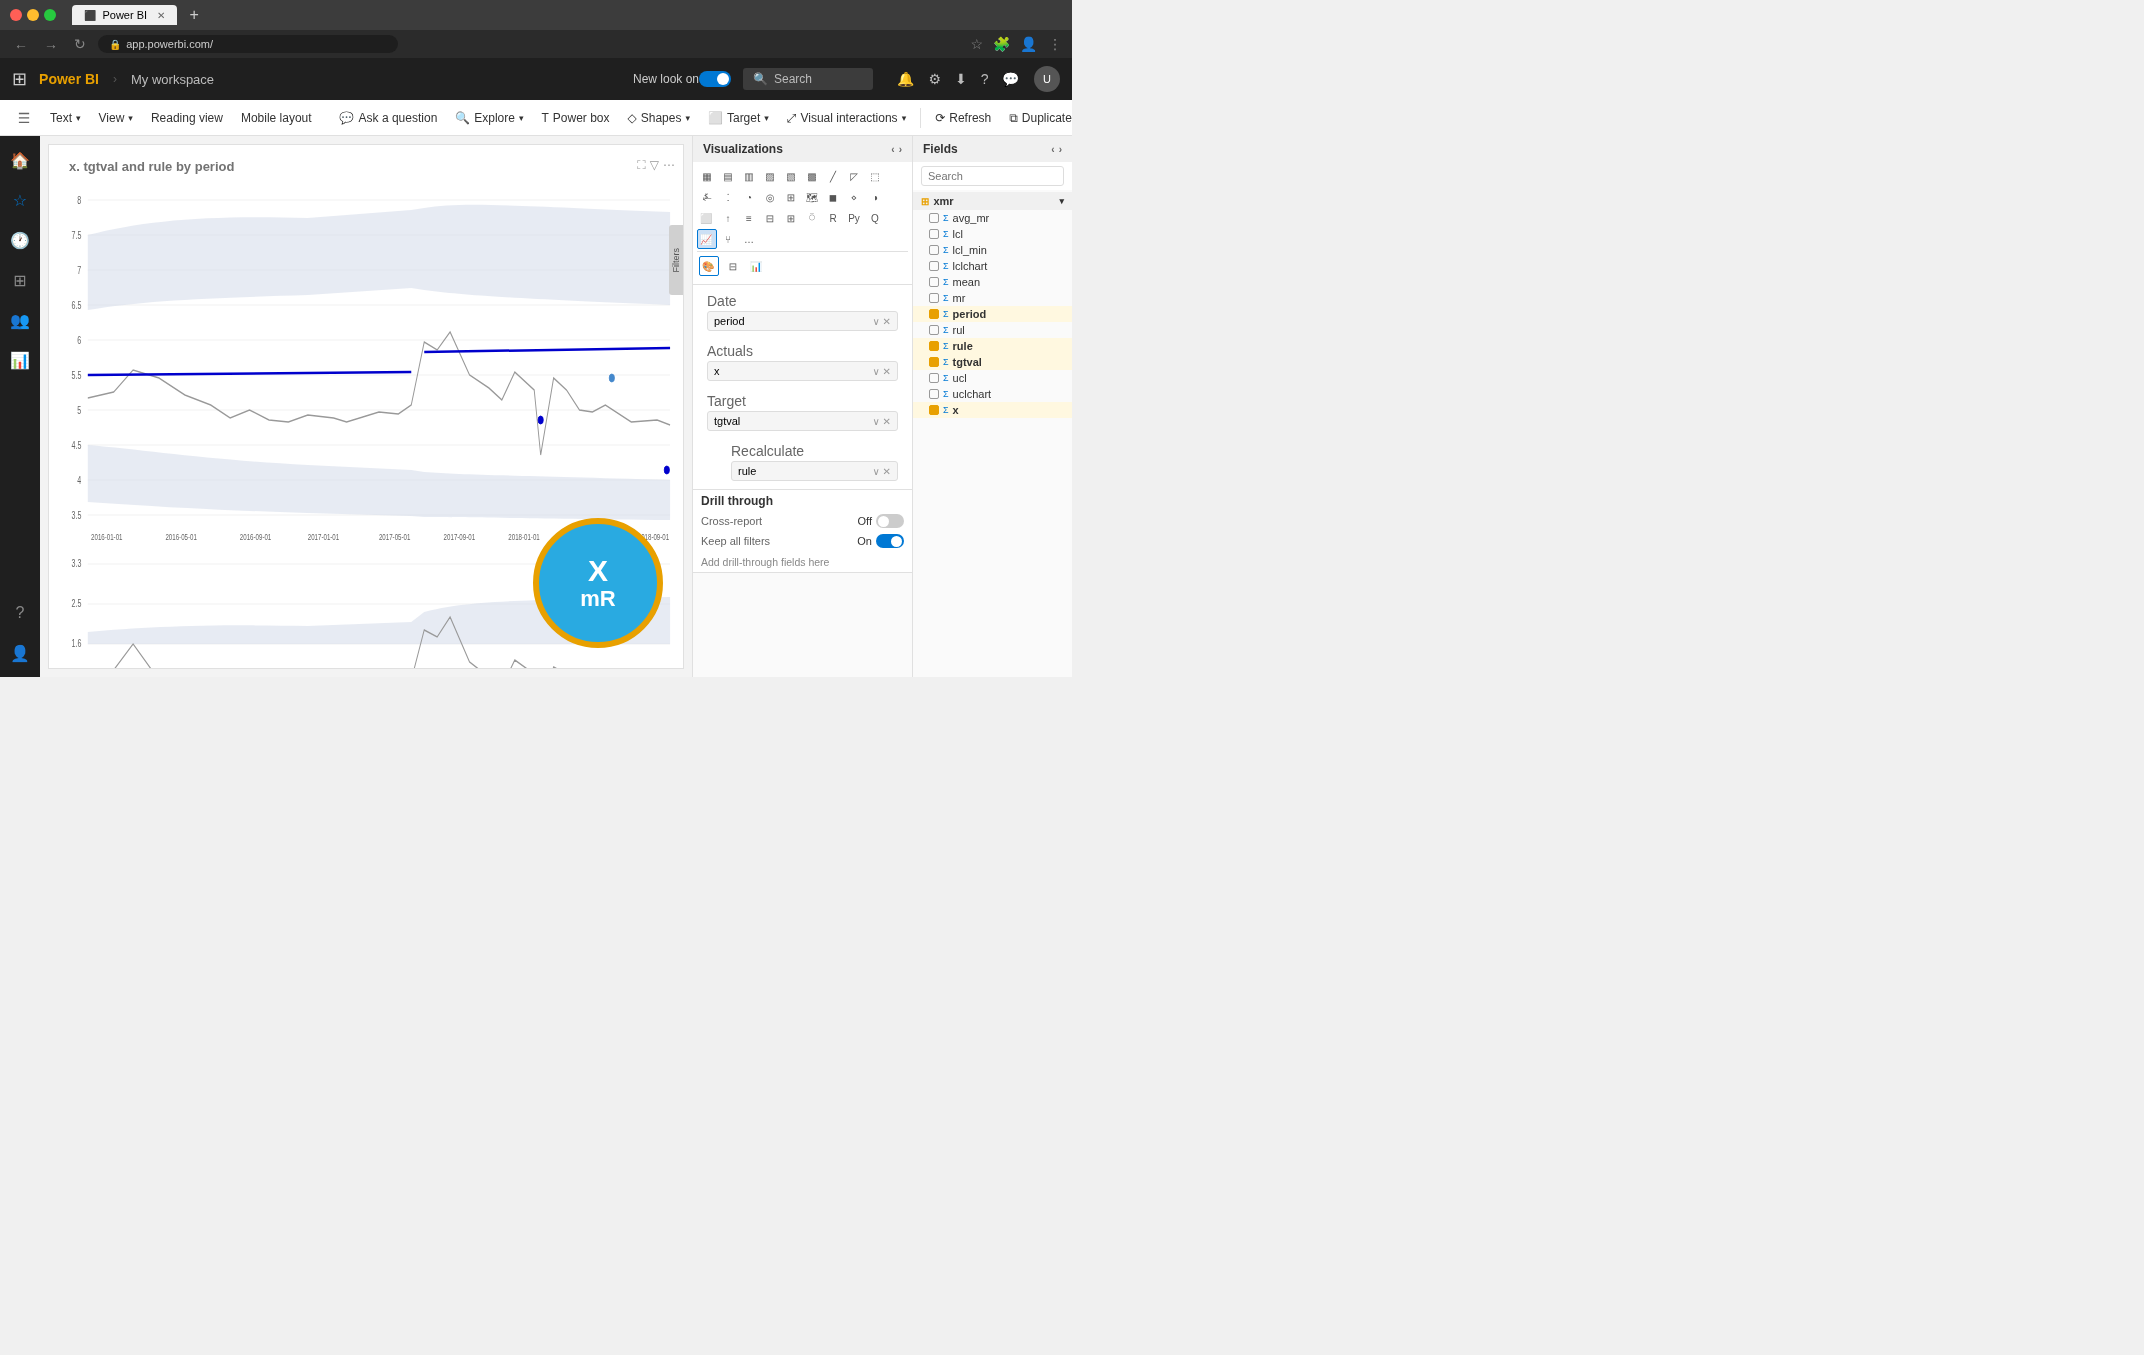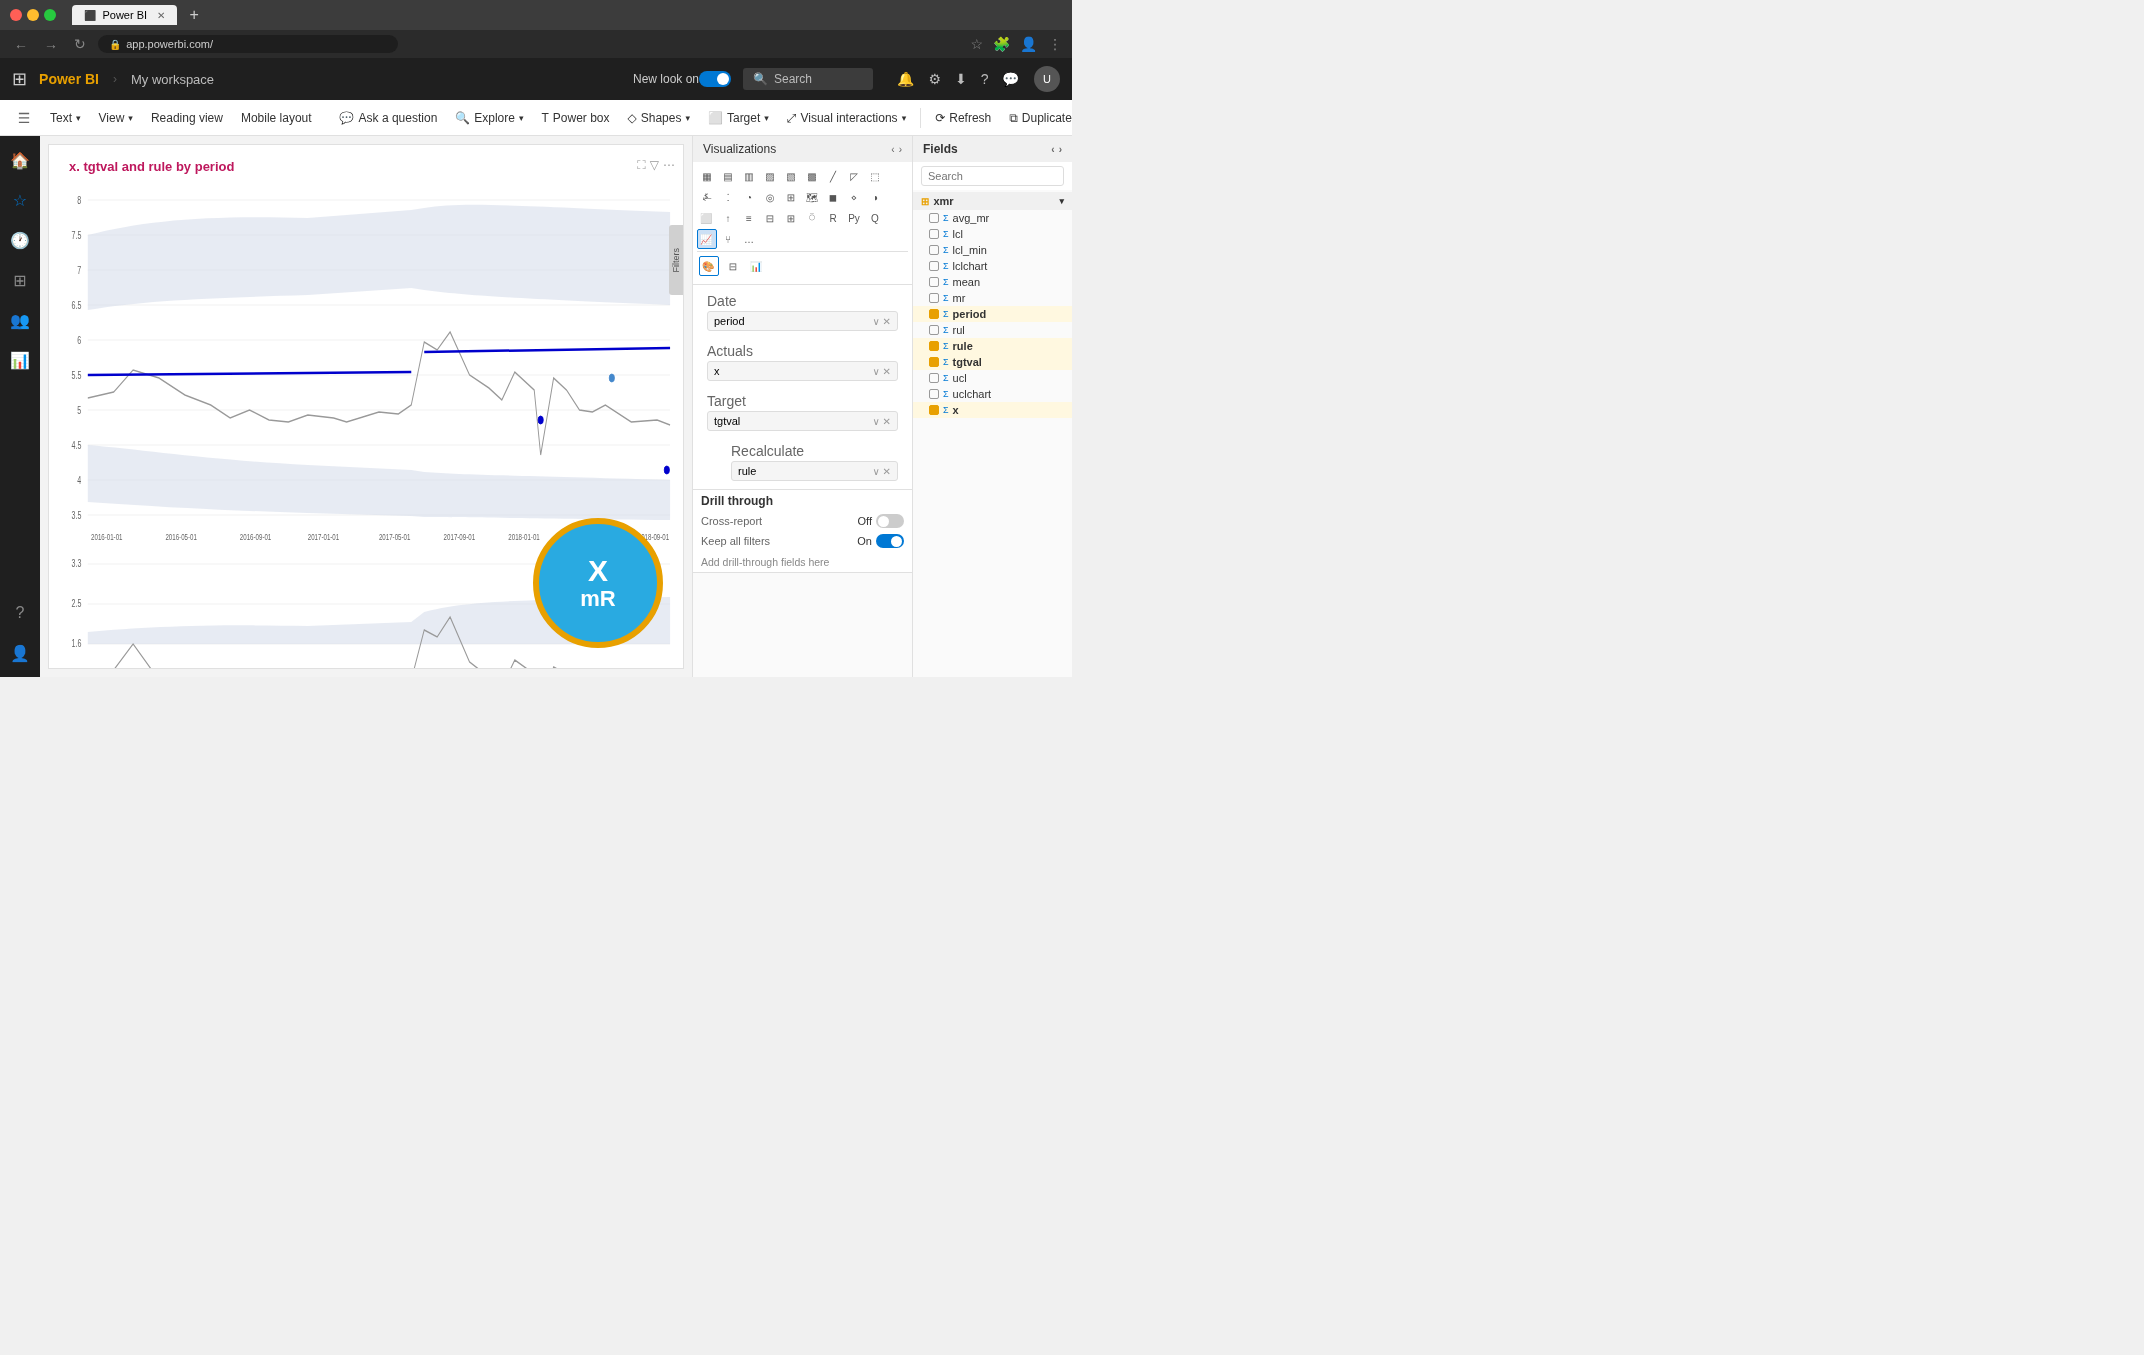--- a/index.html
+++ b/index.html
@@ -51,32 +51,32 @@
     
     .left-sidebar { width: 40px; background: #1f1f1f; display: flex; flex-direction: column; align-items: center; padding: 8px 0; gap: 8px; }
     .sidebar-icon { color: #888; font-size: 16px; cursor: pointer; padding: 6px; border-radius: 3px; width: 32px; height: 32px; display: flex; align-items: center; justify-content: center; }
     .sidebar-icon.active { color: #0078d4; }
 
     
     .content-area { flex: 1; display: flex; overflow: hidden; }
 
     
     .chart-canvas { flex: 1; background: #fff; position: relative; margin: 8px; border: 1px solid #e0e0e0; overflow: hidden; }
-    .chart-title { font-size: 13px; color: #be185d; padding: 8px 12px 4px; font-weight: 600; }
+    .chart-title { font-size: 13px; color: #737373; padding: 8px 12px 4px; font-weight: 600; }
 
     
     .chart-svg-container { width: 100%; height: 370px; position: relative; }
     .chart-svg-container2 { width: 100%; height: 200px; position: relative; margin-top: 2px; }
 
     
     .right-panels { width: 220px; background: #fafafa; border-left: 1px solid #e0e0e0; display: flex; flex-direction: column; overflow-y: auto; }
 
     
     .panel-section { border-bottom: 1px solid #e0e0e0; }
-    .panel-header { display: flex; align-items: center; justify-content: space-between; padding: 6px 10px; background: #f0f0f0; font-size: 12px; font-weight: 400; color: #333; cursor: pointer; }
+    .panel-header { display: flex; align-items: center; justify-content: space-between; padding: 6px 10px; background: #f0f0f0; font-size: 12px; font-weight: 700; color: #333; cursor: pointer; }
     .panel-chevron { font-size: 10px; color: #666; }
     .viz-icon { width: 20px; height: 20px; display: flex; align-items: center; justify-content: center; cursor: pointer; border-radius: 2px; font-size: 10px; color: #555; }
     .viz-icon.active { background: #ddeeff; border: 1px solid #0078d4; }
 
     
     .field-well { padding: 4px 8px; background: #fff; }
     .field-well-label { font-size: 14px; color: #666; margin-bottom: 2px; }
     .field-well-value { background: #f5f5f5; border: 1px solid #ddd; border-radius: 3px; padding: 3px 6px; font-size: 11px; display: flex; align-items: center; justify-content: space-between; }
     .field-well-x { color: #999; cursor: pointer; font-size: 10px; }
 

